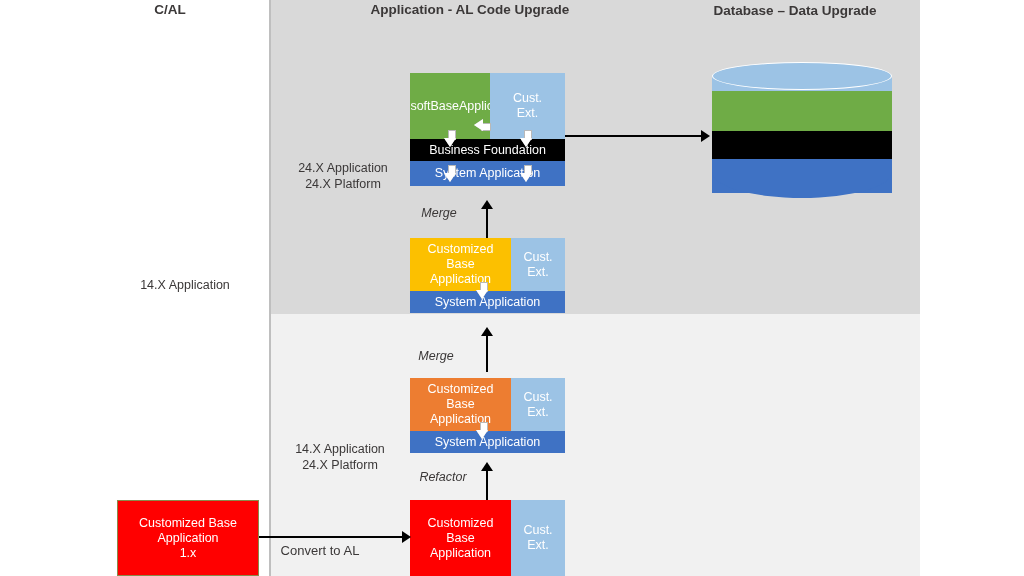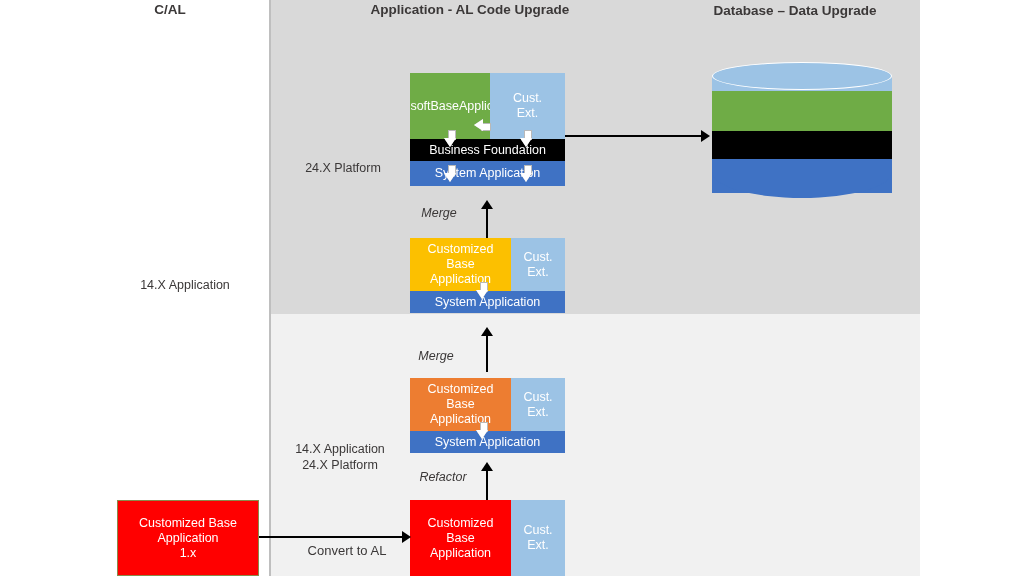--- a/index.html
+++ b/index.html
@@ -236,20 +236,21 @@
     <div class="cell c-blue wide" style="height:25px;">System Application</div>
 
     <div class="warrow-down" style="left:34px; top:57px;"></div>
     <div class="warrow-down" style="left:110px; top:57px;"></div>
     <div class="warrow-down" style="left:34px; top:92px;"></div>
     <div class="warrow-down" style="left:110px; top:92px;"></div>
     <div class="warrow-left" style="left:64px; top:46px;"></div>
   </div>
 
   <div class="verlabel ver-24">
+    <div>24.X Application</div>
     <div>24.X Platform</div>
   </div>
 
   <div class="harrow" style="left:565px; top:129px; width:145px;">
     <div class="shaft"></div>
       <div class="head"></div>
   </div>
 
   <div class="db" style="left:712px; top:62px; width:180px; height:142px;">
     <div class="db-band" style="top:14px; height:50px; background:#9cc3e5;"></div>
@@ -336,15 +337,15 @@
   <div class="cell c-red outline-olive" style="position:absolute; left:117px; top:500px; width:142px; height:76px; flex-direction:column;">
     <span>Customized Base</span>
     <span>Application</span>
     <span>1.x</span>
   </div>
 
   <div class="harrow" style="left:259px; top:530px; width:152px;">
     <div class="shaft"></div>
       <div class="head"></div>
   </div>
-  <div class="arrow-label plain" style="left:277px; top:543px; width:140px;">Convert to AL</div>
+  <div class="arrow-label plain" style="left:250px; top:543px; width:140px;">Convert to AL</div>
 
 </div>
 
 </body></html>

